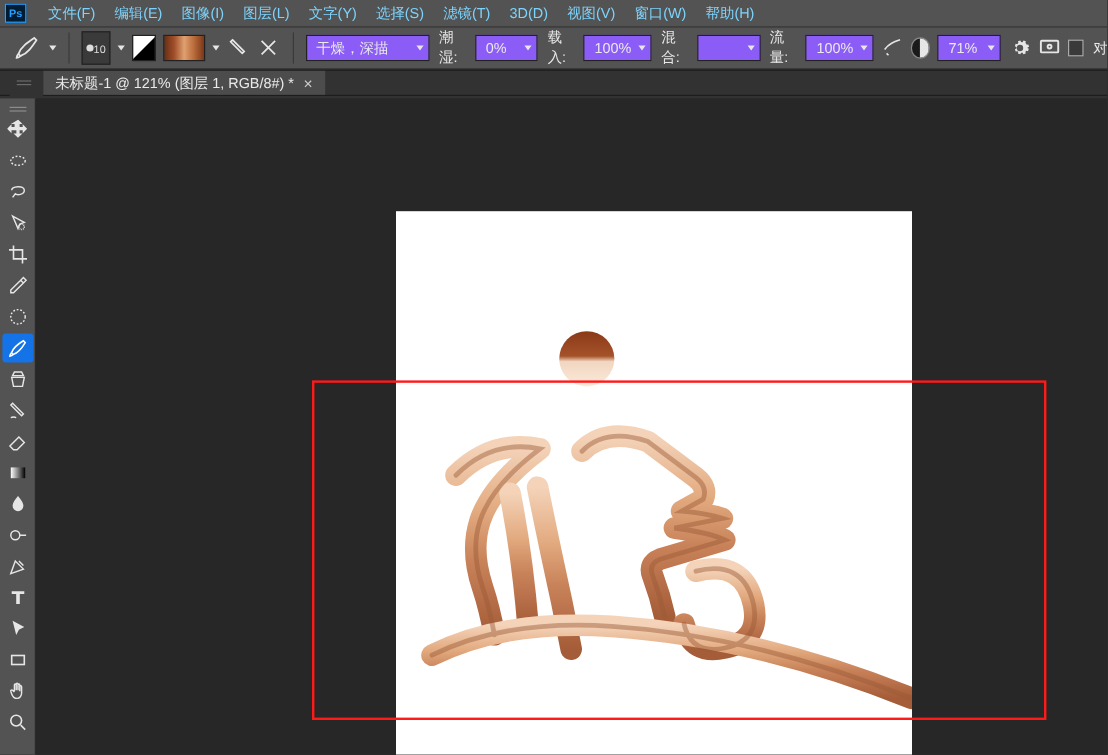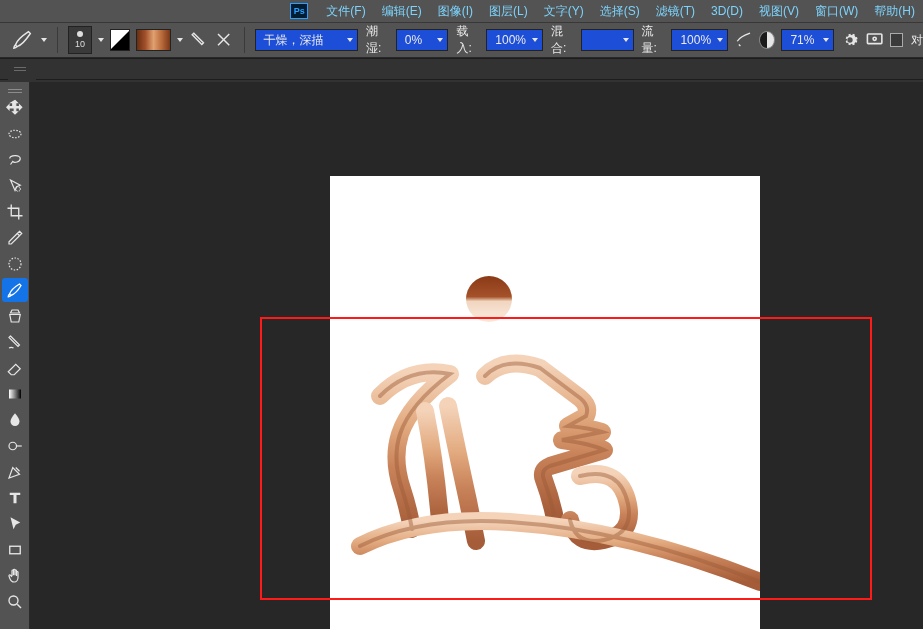--- a/index.html
+++ b/index.html
@@ -13,21 +13,20 @@
   }
 
   
   .menubar {
     display: flex;
     align-items: center;
     height: 22px;
     background: #535353;
     padding-left: 4px;
     gap: 0;
-    justify-content: flex-end;
   }
   .ps-logo {
     width: 18px; height: 16px;
     background: #001d33;
     border: 1px solid #2aa1ff;
     color: #2aa1ff;
     display: flex; align-items: center; justify-content: center;
     font-size: 9px; font-weight: bold;
     margin-right: 10px;
   }
@@ -57,21 +56,21 @@
   .small-chev {
     width: 0; height: 0;
     border-left: 3px solid transparent;
     border-right: 3px solid transparent;
     border-top: 4px solid #e6e6e6;
   }
   .brush-preview {
     width: 28px; height: 28px;
     background: #3a3a3a;
     border: 1px solid #222;
-    display: flex; flex-direction: column; align-items: center; justify-content: center;
+    display: flex; flex-direction: row; align-items: center; justify-content: center;
     gap: 0;
   }
   .brush-dot {
     width: 6px; height: 6px;
     background: #ddd;
     border-radius: 50%;
   }
   .brush-size {
     font-size: 9px; color: #ddd; margin-top: 2px;
   }
@@ -93,21 +92,21 @@
   }
   .divider {
     width: 1px; height: 26px;
     background: #3a3a3a;
     margin: 0 4px;
   }
   .opt-label { font-size: 12px; color: #eaeaea; margin-left: 2px; }
   .dropdown {
     display: inline-flex;
     align-items: center;
-    background: #1d4ed8;
+    background: #8b5cf6;
     border: 1px solid #222;
     height: 22px;
     padding: 0 4px 0 8px;
     gap: 6px;
     font-size: 12px;
     color: #eaeaea;
   }
   .dropdown.wide { width: 116px; justify-content: space-between; }
   .pct-dd { width: 58px; justify-content: space-between; }
   .half-circle {
@@ -321,20 +320,24 @@
         <rect x="3" y="5" width="18" height="12" rx="1"></rect>
         <circle cx="12" cy="11" r="2"></circle>
       </svg>
   </div>
   <div class="checkbox"></div>
   <span class="opt-label">对</span>
 </div>
 
 <div class="tabstrip">
   <div class="side-grab"></div>
+  <div class="doc-tab">
+    <span>未标题-1 @ 121% (图层 1, RGB/8#) *</span>
+    <span class="close-x">×</span>
+  </div>
 </div>
 
 <div class="toolbox">
   <div class="tool-handle">
       <div></div>
     </div>
 
   <div class="tool-btn">
     <svg viewBox="0 0 24 24" stroke="#e6e6e6" fill="none" stroke-width="1.6">
         <path d="M12 2l3 3h-2v5h5V8l3 3-3 3v-2h-5v5h2l-3 3-3-3h2v-5H4v2l-3-3 3-3v2h5V5H7z" fill="#e6e6e6"></path>

